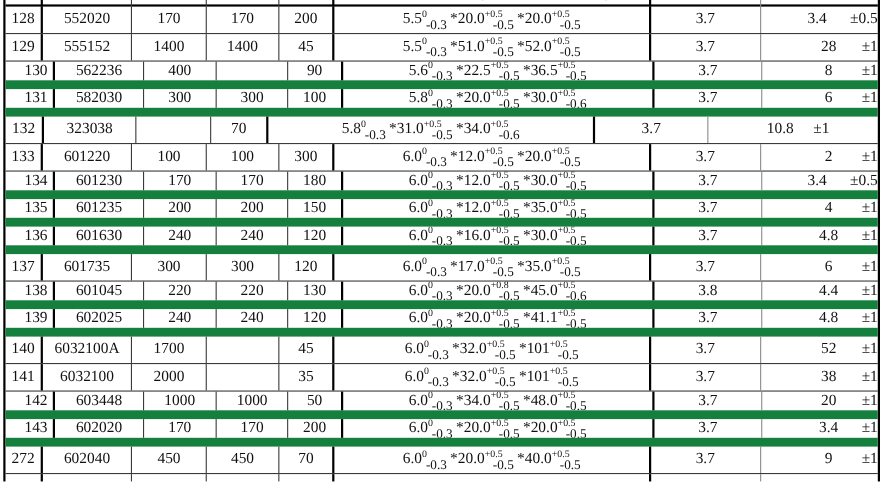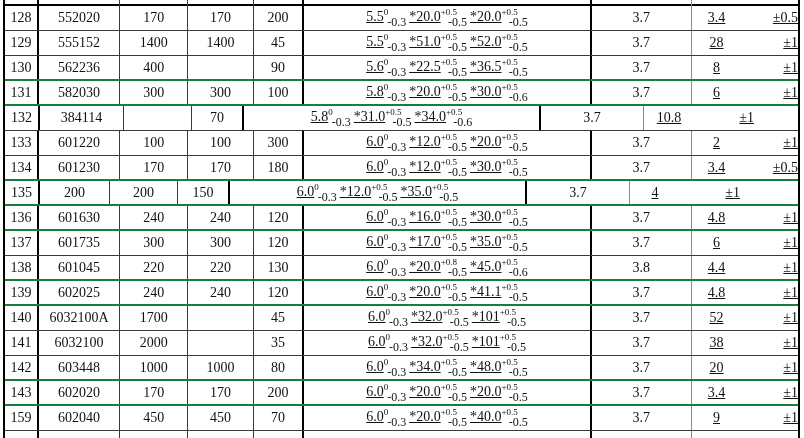--- a/index.html
+++ b/index.html
@@ -6,40 +6,40 @@
   .sheet{
     position:relative;width:804px;height:438px;background:#fff;overflow:hidden;
     font-family:"Liberation Serif", serif;color:#111;
   }
   .table{
     position:absolute;left:3px;top:0;width:797px;
     border-left:2px solid #000;border-right:2px solid #000;
     box-sizing:border-box;
   }
   .tr{display:flex;height:25px;border-bottom:1px solid #3a3a3a;box-sizing:border-box;}
-  .tr.thick{border-bottom:2px solid #15803d;}
+  .tr.thick{border-bottom:8px solid #15803d;padding-left:12px;}
   .td{
     display:flex;align-items:center;justify-content:center;
     border-right:1px solid #3a3a3a;box-sizing:border-box;
     font-size:14px;line-height:1;overflow:hidden;white-space:nowrap;
   }
   .c-no{width:35px;border-right:2px solid #000;}
   .c-model{width:84px;}
   .c-c1{width:70px;}
   .c-c2{width:68px;}
   .c-c3{width:52px;border-right:2px solid #000;}
   .c-dim{width:297px;border-right:2px solid #000;}
   .c-v{width:103px;border-right:1px solid #8a8a8a;}
-  .c-cap{width:110px;border-right:none;justify-content:space-between;text-decoration:underline;}
+  .c-cap{width:110px;border-right:none;justify-content:flex-end;}
   .cap-val{display:inline-block;width:50px;text-align:center;}
   .cap-tol{display:inline-block;margin-left:5px;}
   
   .seg{white-space:nowrap;margin-left:3px;}
   .seg:first-child{margin-left:0;}
-  .seg .base{font-size:14px;text-decoration:underline;}
+  .seg .base{font-size:14px;}
   .seg .sup{font-size:9px;vertical-align:6px;}
   .seg .sub{font-size:12px;vertical-align:-5px;margin-left:-9px;}
   .seg:first-child .sub{margin-left:-1px;}
   
   .partial-top{height:6px;border-bottom:2px solid #000;}
   .partial-top .td{height:6px;}
   .pt-dim{position:relative;justify-content:flex-start;}
   .frag{position:absolute;top:-7px;font-size:9px;color:#222;}
   .frag-left{left:126px;}
   .frag-right{left:238px;}
@@ -133,21 +133,21 @@
           </div>
     <div class="td c-v">3.7</div>
     <div class="td c-cap">
       <span class="cap-val">6</span>
       <span class="cap-tol">±1</span>
     </div>
   </div>
 
   <div class="tr">
     <div class="td c-no">132</div>
-    <div class="td c-model">384114</div>
+    <div class="td c-model">323038</div>
     <div class="td c-c2"></div>
     <div class="td c-c3">70</div>
     <div class="td c-dim">
             <span class="seg"><span class="base">5.8</span><span class="sup">0</span><span class="sub">-0.3</span></span>
             <span class="seg"><span class="base">*31.0</span><span class="sup">+0.5</span><span class="sub">-0.5</span></span>
             <span class="seg"><span class="base">*34.0</span><span class="sup">+0.5</span><span class="sub">-0.6</span></span>
           </div>
     <div class="td c-v">3.7</div>
     <div class="td c-cap">
       <span class="cap-val">10.8</span>
@@ -186,20 +186,21 @@
           </div>
     <div class="td c-v">3.7</div>
     <div class="td c-cap">
       <span class="cap-val">3.4</span>
       <span class="cap-tol">±0.5</span>
     </div>
   </div>
 
   <div class="tr thick">
     <div class="td c-no">135</div>
+    <div class="td c-model">601235</div>
     <div class="td c-c1">200</div>
     <div class="td c-c2">200</div>
     <div class="td c-c3">150</div>
     <div class="td c-dim">
             <span class="seg"><span class="base">6.0</span><span class="sup">0</span><span class="sub">-0.3</span></span>
             <span class="seg"><span class="base">*12.0</span><span class="sup">+0.5</span><span class="sub">-0.5</span></span>
             <span class="seg"><span class="base">*35.0</span><span class="sup">+0.5</span><span class="sub">-0.5</span></span>
           </div>
     <div class="td c-v">3.7</div>
     <div class="td c-cap">
@@ -314,21 +315,21 @@
       <span class="cap-val">38</span>
       <span class="cap-tol">±1</span>
     </div>
   </div>
 
   <div class="tr thick">
     <div class="td c-no">142</div>
     <div class="td c-model">603448</div>
     <div class="td c-c1">1000</div>
     <div class="td c-c2">1000</div>
-    <div class="td c-c3">80</div>
+    <div class="td c-c3">50</div>
     <div class="td c-dim">
             <span class="seg"><span class="base">6.0</span><span class="sup">0</span><span class="sub">-0.3</span></span>
             <span class="seg"><span class="base">*34.0</span><span class="sup">+0.5</span><span class="sub">-0.5</span></span>
             <span class="seg"><span class="base">*48.0</span><span class="sup">+0.5</span><span class="sub">-0.5</span></span>
           </div>
     <div class="td c-v">3.7</div>
     <div class="td c-cap">
       <span class="cap-val">20</span>
       <span class="cap-tol">±1</span>
     </div>
@@ -346,21 +347,21 @@
             <span class="seg"><span class="base">*20.0</span><span class="sup">+0.5</span><span class="sub">-0.5</span></span>
           </div>
     <div class="td c-v">3.7</div>
     <div class="td c-cap">
       <span class="cap-val">3.4</span>
       <span class="cap-tol">±1</span>
     </div>
   </div>
 
   <div class="tr">
-    <div class="td c-no">159</div>
+    <div class="td c-no">272</div>
     <div class="td c-model">602040</div>
     <div class="td c-c1">450</div>
     <div class="td c-c2">450</div>
     <div class="td c-c3">70</div>
     <div class="td c-dim">
             <span class="seg"><span class="base">6.0</span><span class="sup">0</span><span class="sub">-0.3</span></span>
             <span class="seg"><span class="base">*20.0</span><span class="sup">+0.5</span><span class="sub">-0.5</span></span>
             <span class="seg"><span class="base">*40.0</span><span class="sup">+0.5</span><span class="sub">-0.5</span></span>
           </div>
     <div class="td c-v">3.7</div>

